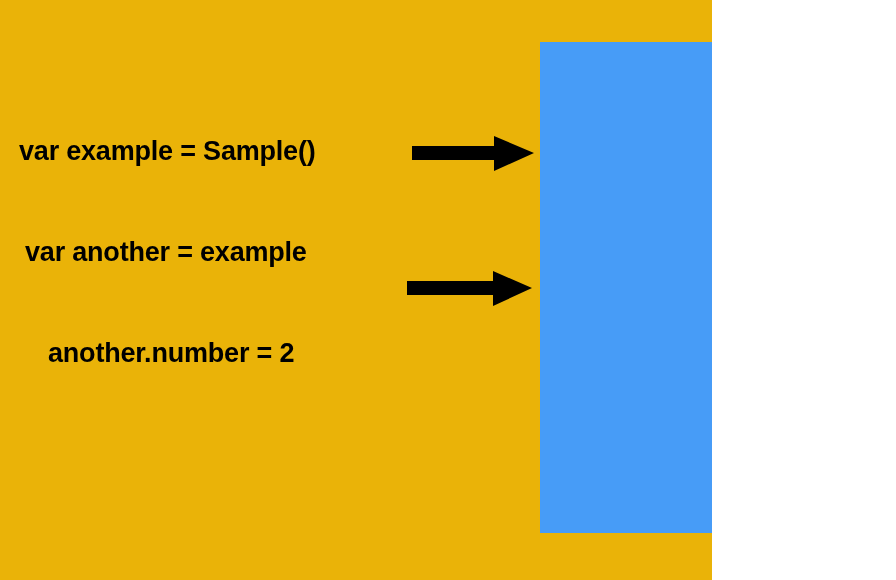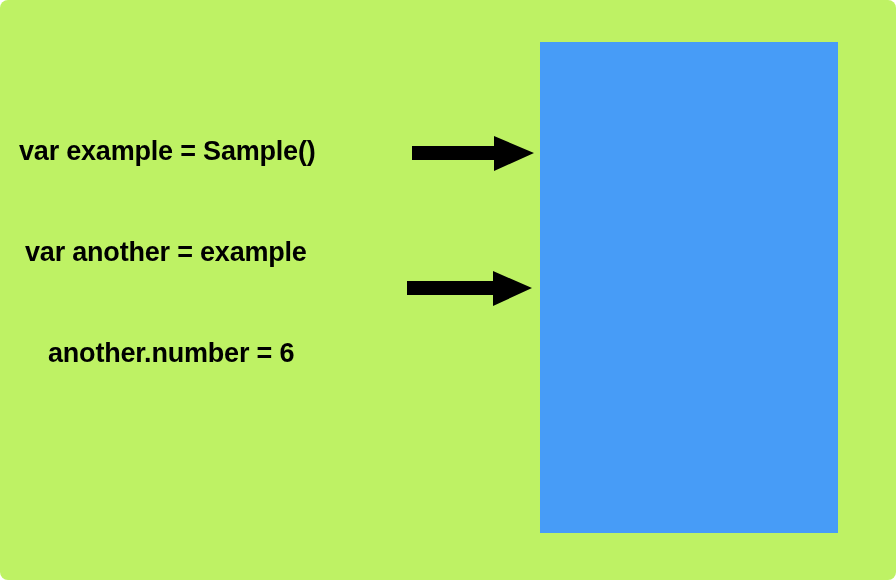--- a/index.html
+++ b/index.html
@@ -5,25 +5,24 @@
   html, body {
     margin: 0;
     padding: 0;
     background: #ffffff;
   }
   body {
     font-family: "Liberation Sans", sans-serif;
   }
   #canvas {
     position: relative;
-    width: 896px;
+    width: 712px;
     height: 580px;
-    background: #bef264;
+    background: #eab308;
     overflow: hidden;
-    border-radius: 8px;
   }
 
   
   .code-line {
     position: absolute;
     font-family: "Liberation Sans", sans-serif;
     font-weight: bold;
     font-size: 27px;
     line-height: 1;
     color: #000000;
@@ -55,21 +54,21 @@
 </style>
 </head>
 <body>
 
 <div id="canvas">
 
   <div class="code-line" id="stmt-0">var example = Sample()</div>
 
   <div class="code-line" id="stmt-1">var another = example</div>
 
-  <div class="code-line" id="stmt-2">another.number = 6</div>
+  <div class="code-line" id="stmt-2">another.number = 2</div>
 
   <div class="arrow" id="arrow-0">
     <svg width="126" height="42" viewBox="0 0 126 42" xmlns="http://www.w3.org/2000/svg">
       <path d="M2 14 L84 14 L84 4 L124 21 L84 39 L84 28 L2 28 Z" fill="#000000"></path>
     </svg>
   </div>
 
   <div class="arrow" id="arrow-1">
     <svg width="130" height="42" viewBox="0 0 130 42" xmlns="http://www.w3.org/2000/svg">
       <path d="M2 14 L88 14 L88 4 L127 21 L88 39 L88 28 L2 28 Z" fill="#000000"></path>

